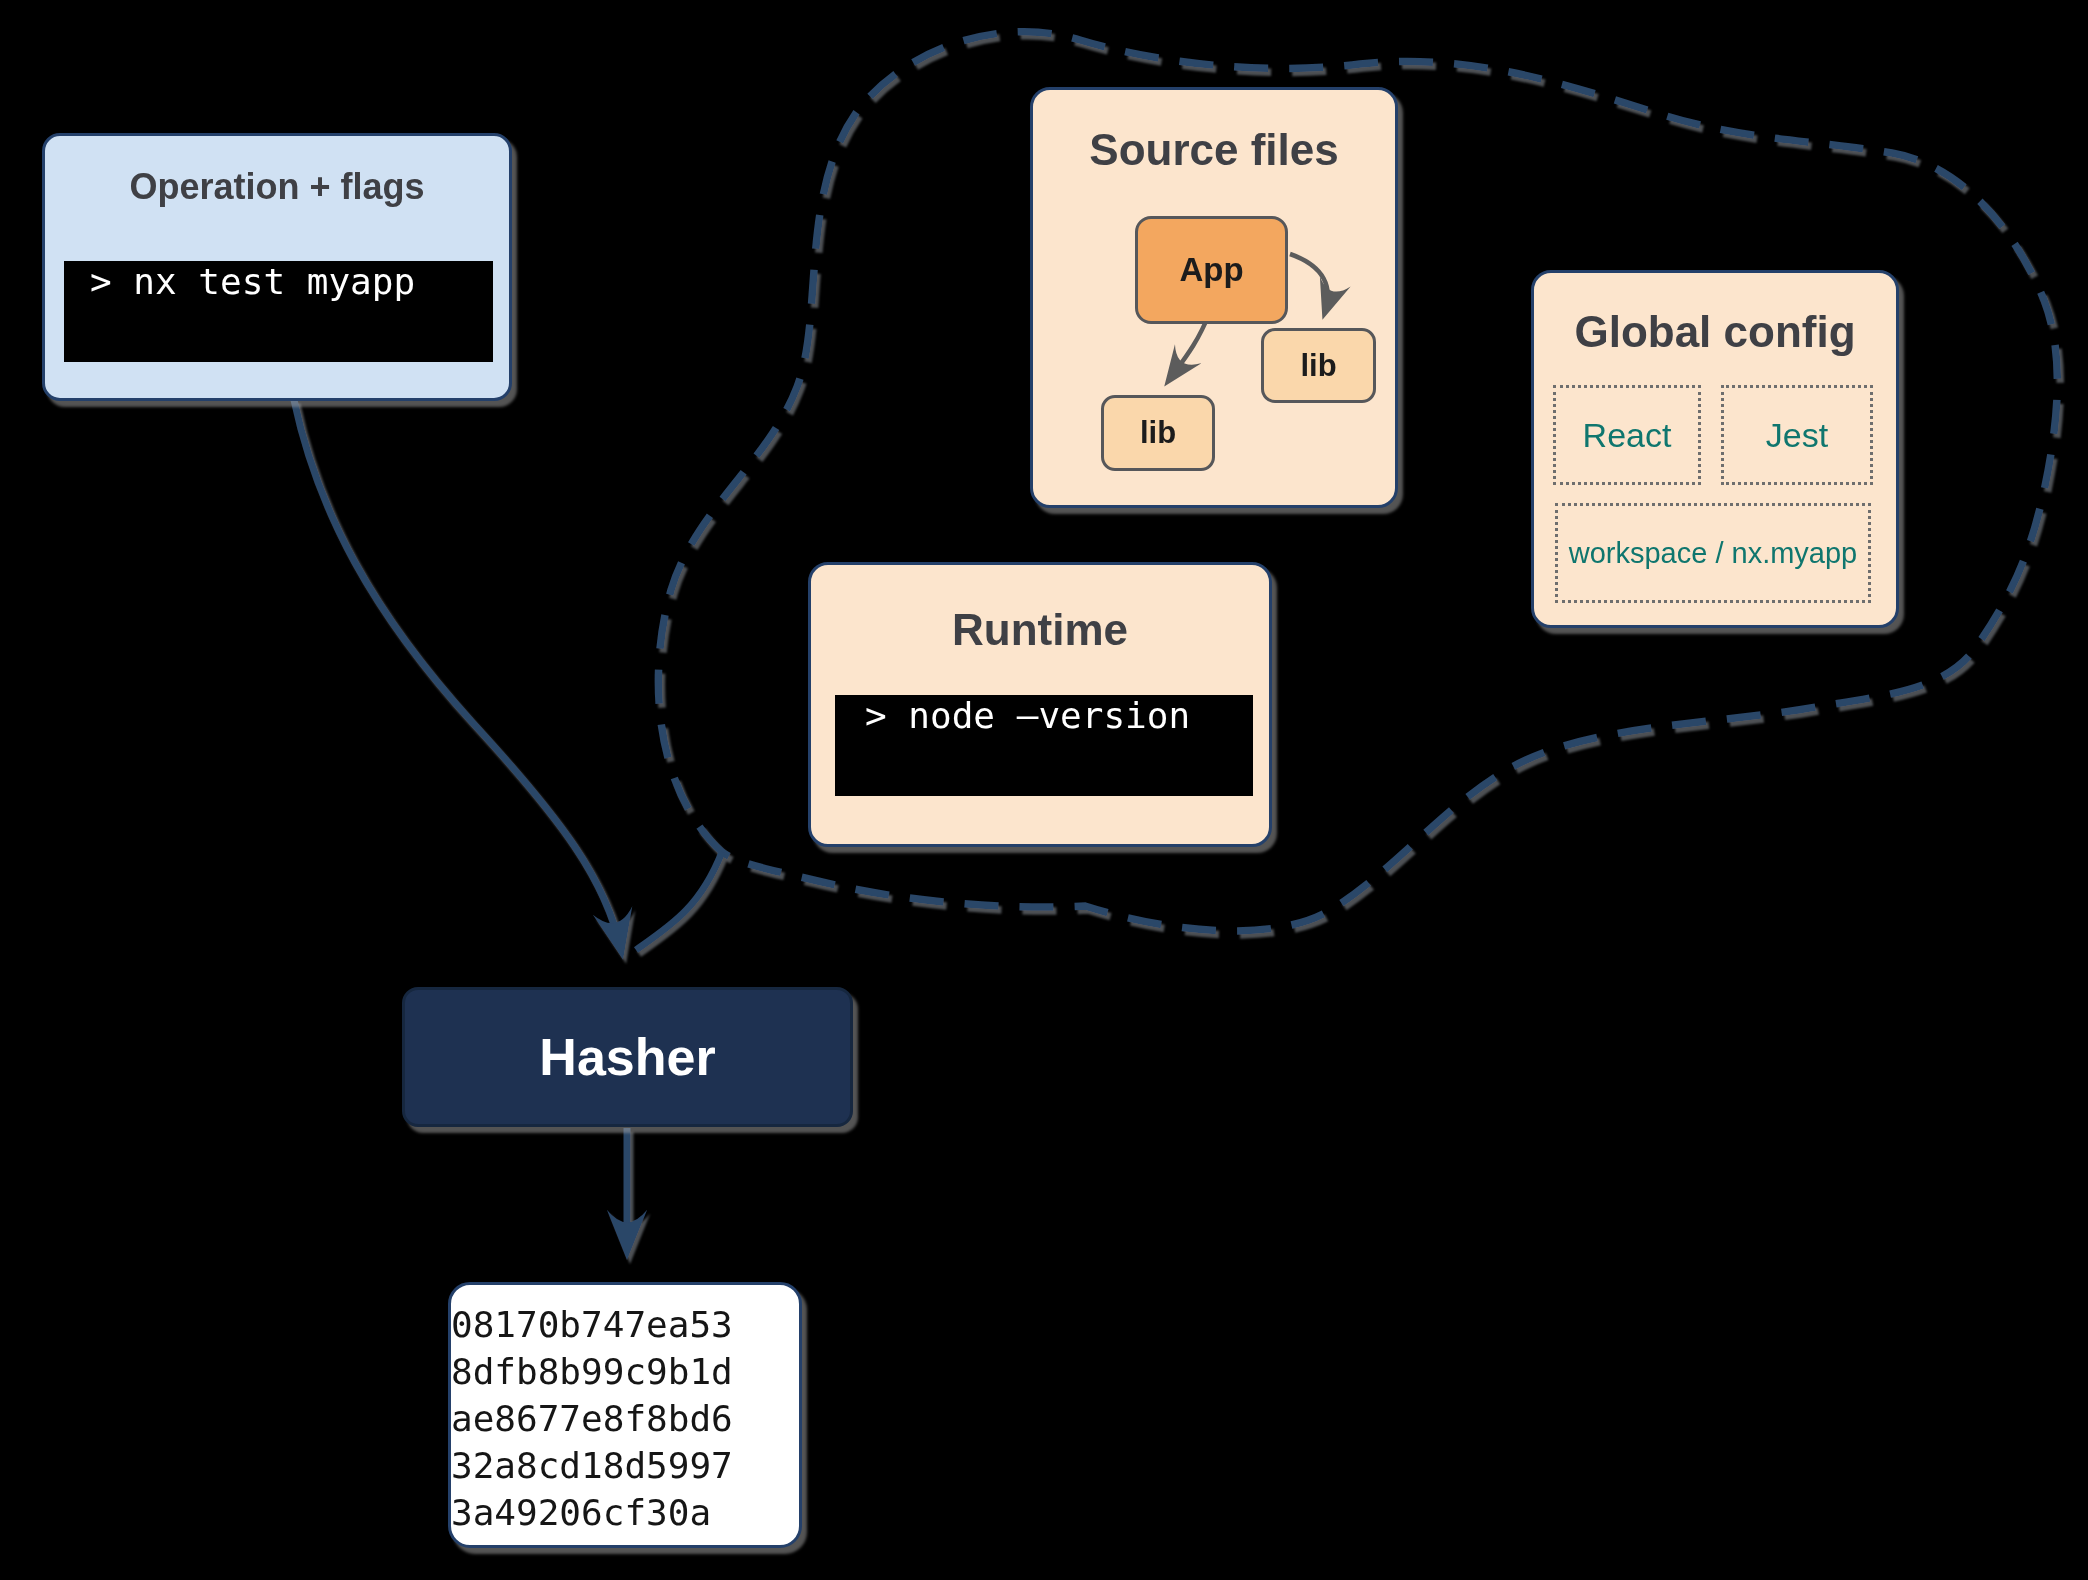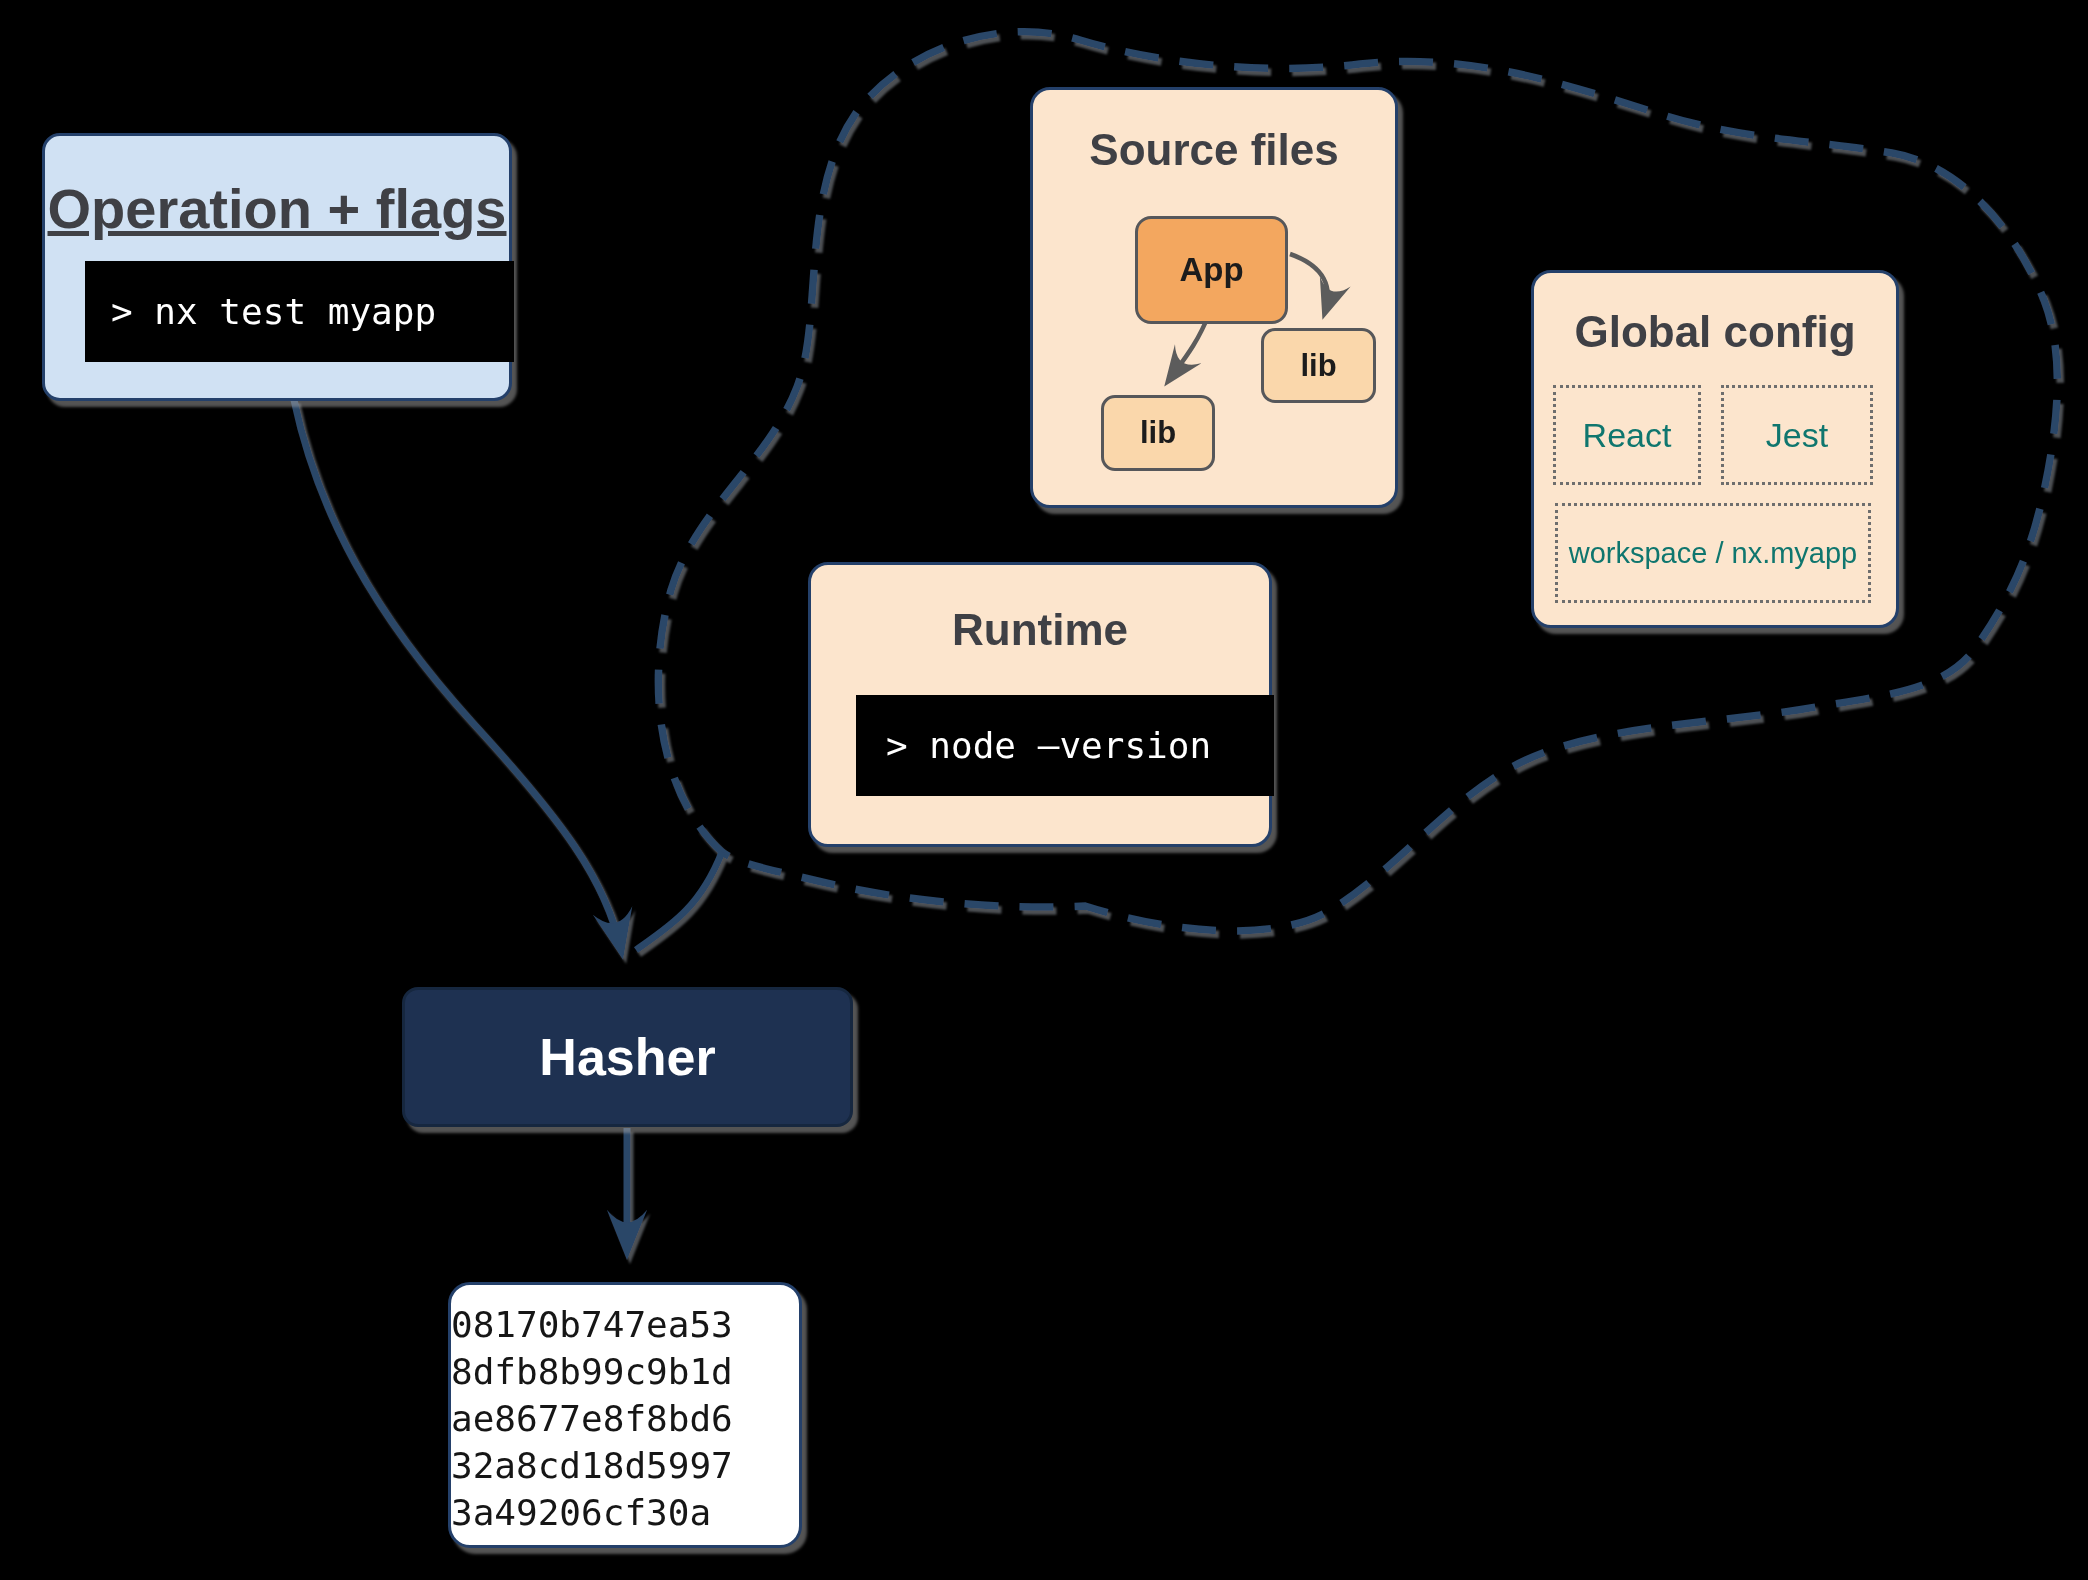--- a/index.html
+++ b/index.html
@@ -32,25 +32,25 @@
   .arrowhead-fill{fill:var(--navy);}
   .inner-arrow{stroke:var(--inner_arrow_gray);stroke-width:4.5;fill:none;}
   .inner-arrowhead{fill:var(--inner_arrow_gray);}
 
   
   .dbox{position:absolute;z-index:2;border:3px solid var(--border_navy);
         box-shadow:5px 6px 3px rgba(168,168,168,.5);}
   .dbox-title{text-align:center;font-weight:bold;color:var(--title_gray);}
   .terminal{position:absolute;background:var(--terminal_bg);color:var(--terminal_text);
             font-family:"DejaVu Sans Mono",monospace;font-size:36px;
-            display:flex;align-items:center;margin-left:21px;}
+            display:flex;}
 
   
   #operation-box{left:42px;top:133px;width:470px;height:268px;background:var(--blue_fill);border-radius:18px;}
-  #operation-box .dbox-title{margin-top:40px;font-size:56px;text-decoration:underline;}
+  #operation-box .dbox-title{margin-top:30px;font-size:36px;}
   #operation-box .terminal{left:19px;top:125px;width:429px;height:101px;padding-left:26px;}
 
   
   #source-files-box{left:1030px;top:87px;width:368px;height:421px;background:var(--peach_fill);border-radius:20px;}
   #source-files-box .dbox-title{margin-top:35px;font-size:44px;}
   .graph-node{position:absolute;border:3px solid var(--node_border);display:flex;align-items:center;justify-content:center;
               font-weight:bold;color:#1c1c1c;z-index:3;}
   #node-app{left:102px;top:126px;width:153px;height:108px;background:var(--orange_fill);border-radius:16px;font-size:33px;}
   #node-lib-right{left:228px;top:238px;width:115px;height:75px;background:var(--light_orange_fill);border-radius:14px;font-size:31px;}
   #node-lib-bottom{left:68px;top:305px;width:114px;height:76px;background:var(--light_orange_fill);border-radius:14px;font-size:31px;}

